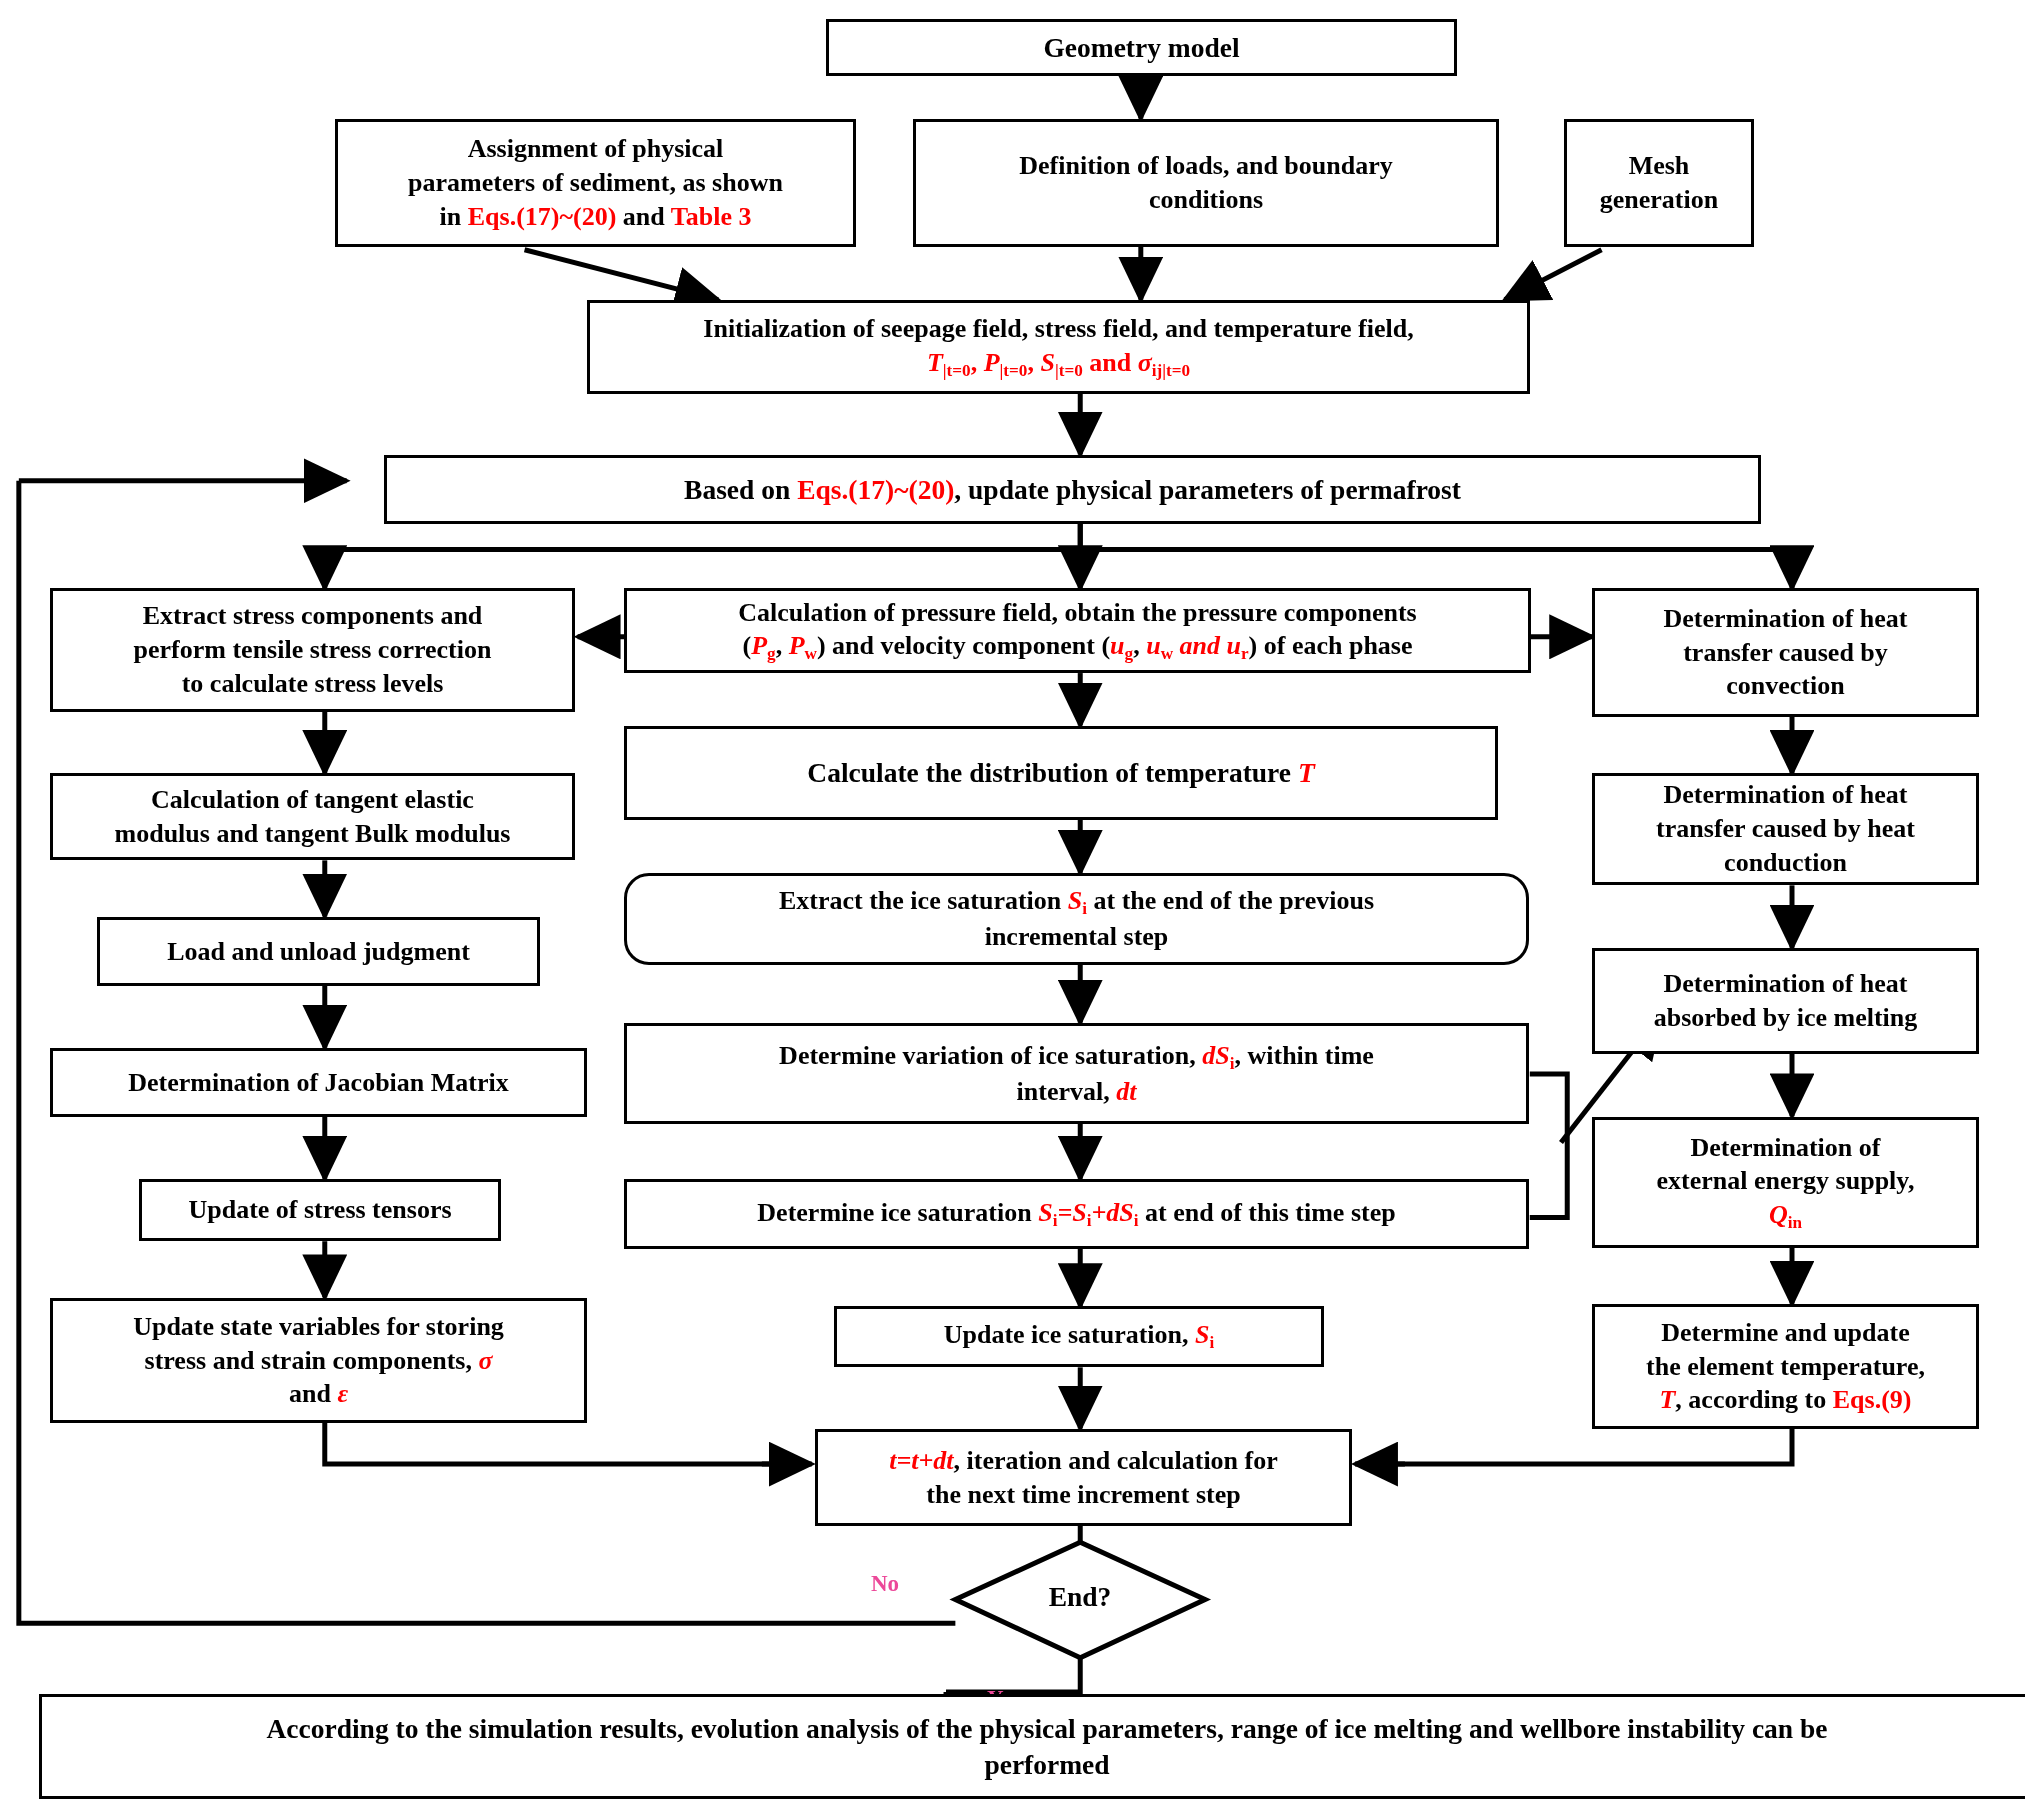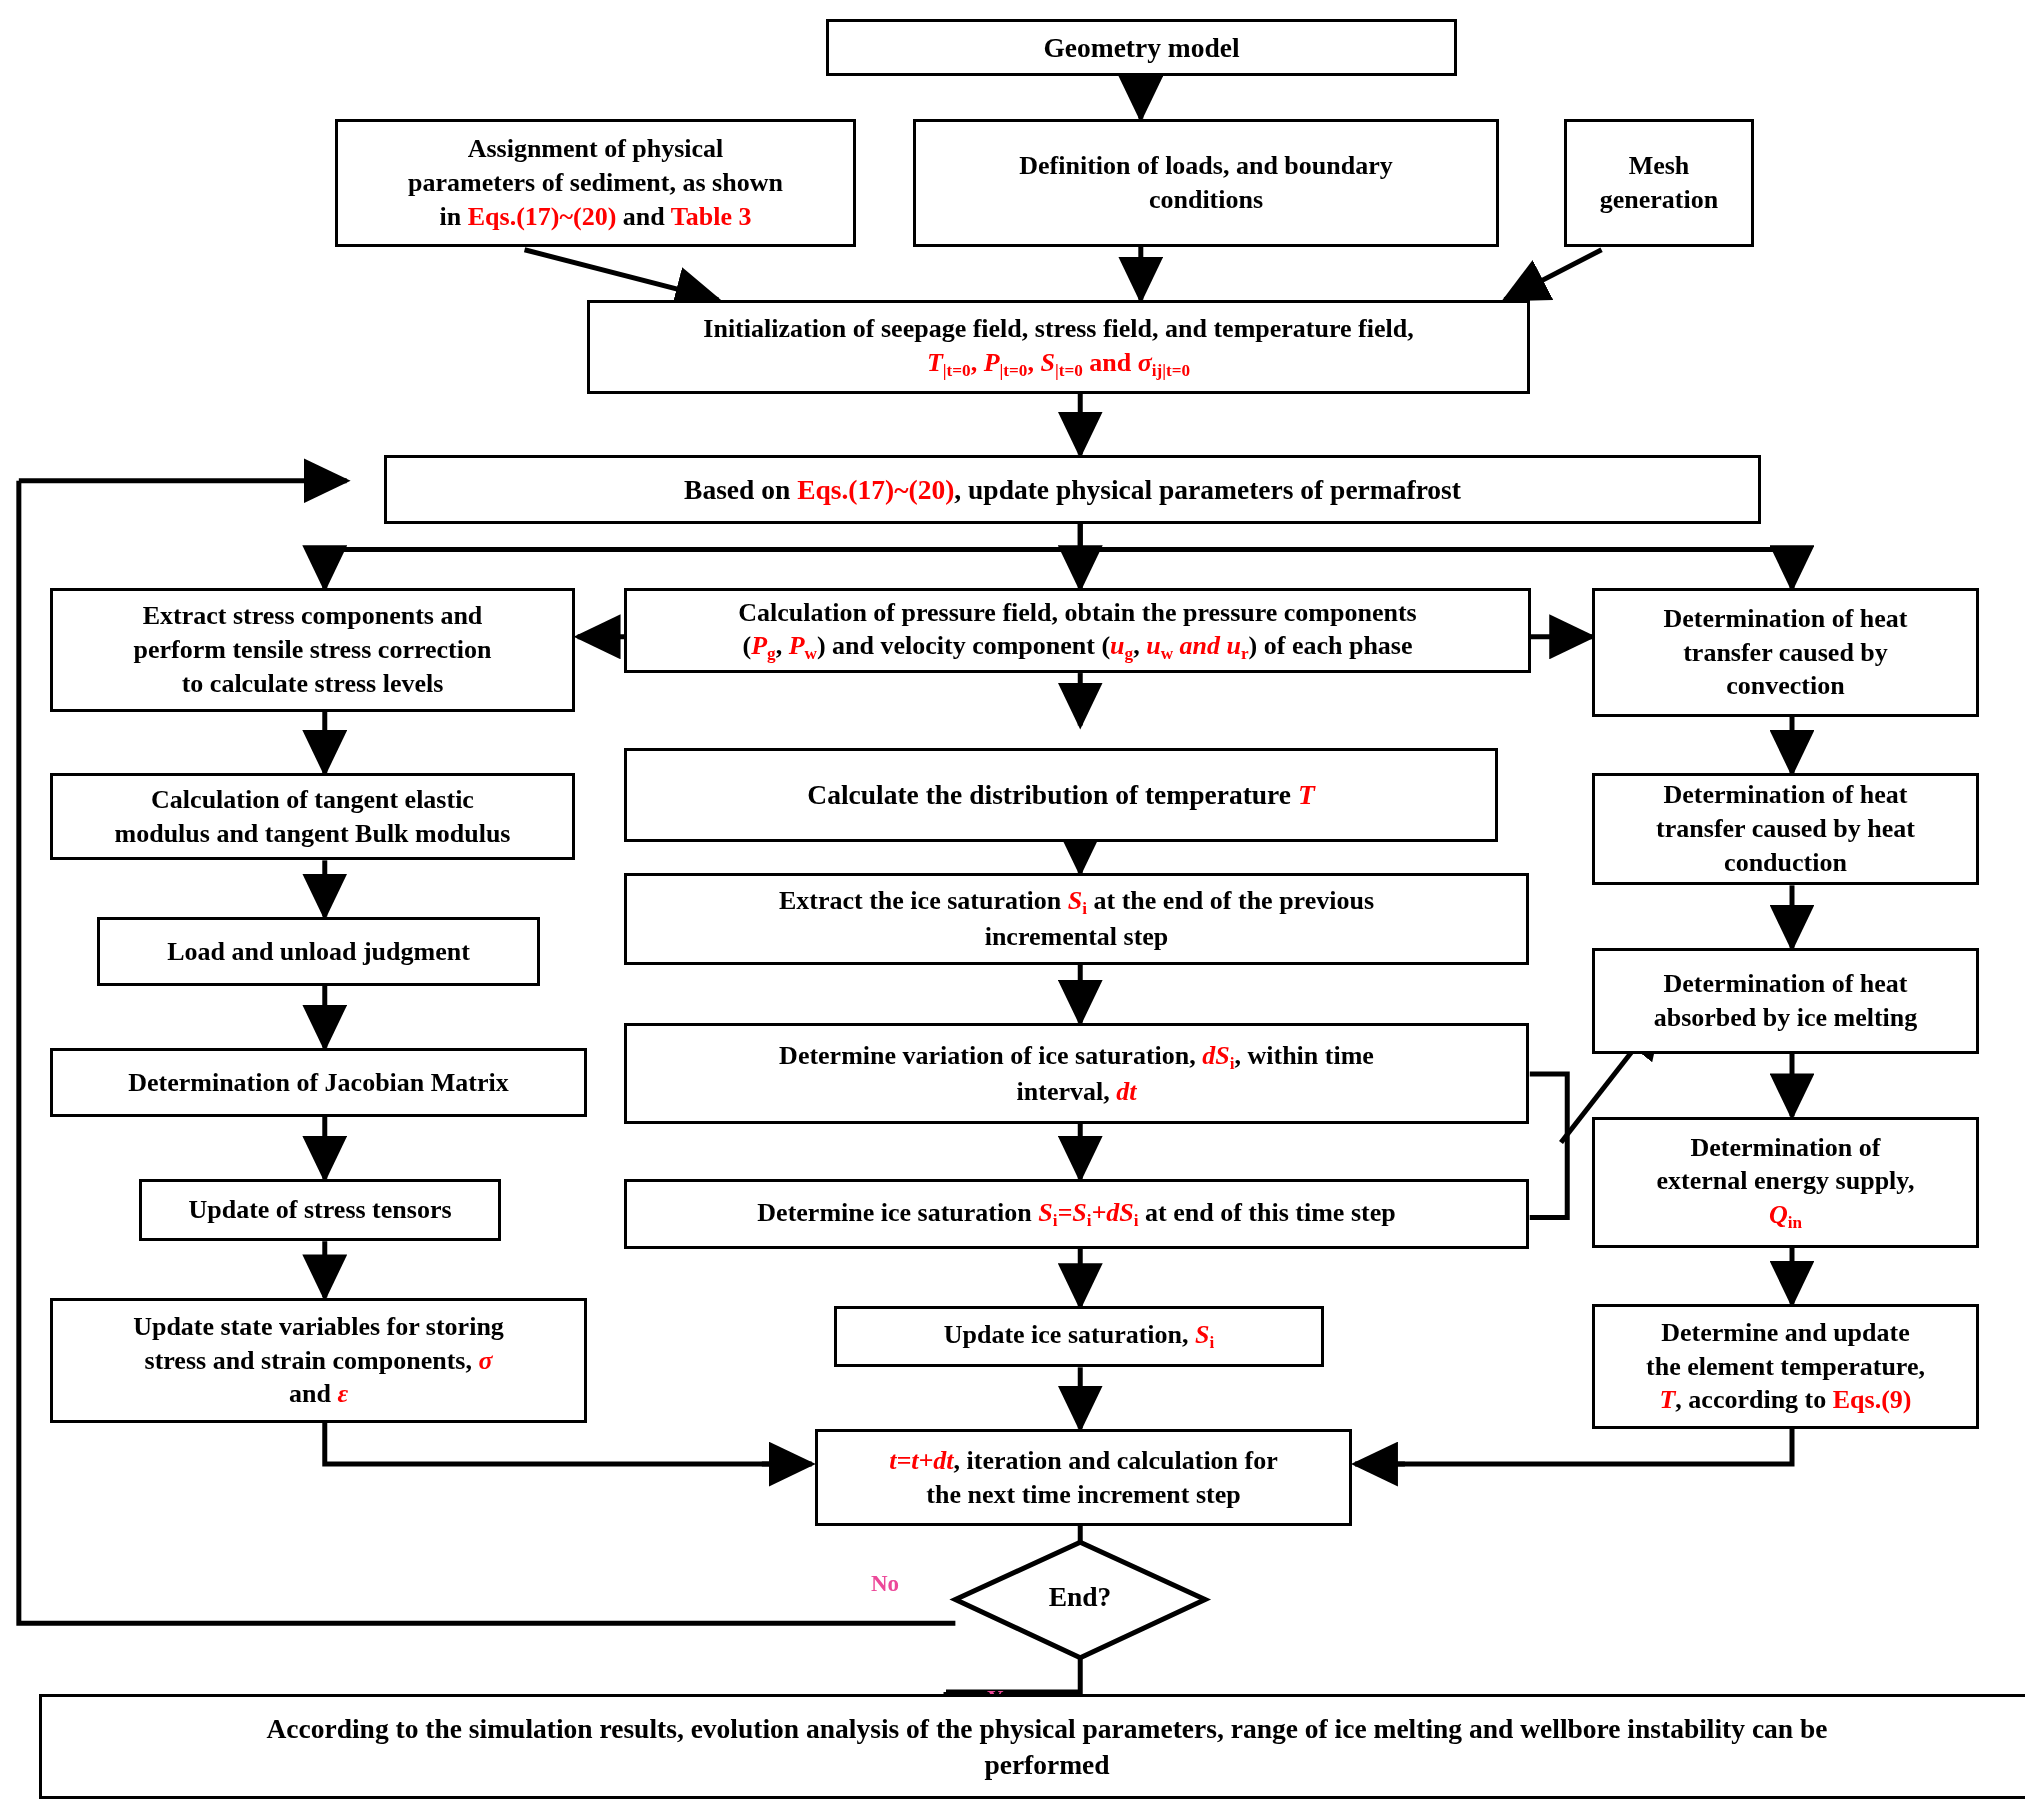--- a/index.html
+++ b/index.html
@@ -246,27 +246,27 @@
     </span>
   </div>
 
   <div class="node f42" style="left:624px; top:588px; width:907px; height:85px;">
     <span class="txt">
       <span>Calculation of pressure field, obtain the pressure  components</span><br>
       <span>(</span><span class="red it">P<sub>g</sub></span><span>, </span><span class="red it">P<sub>w</sub></span><span>) and velocity component (</span><span class="red it">u<sub>g</sub></span><span>, </span><span class="red it">u<sub>w</sub> and u<sub>r</sub></span><span>) of each phase</span>
     </span>
   </div>
 
-  <div class="node f44" style="left:624px; top:748px; width:874px; height:94px;">
+  <div class="node f44" style="left:624px; top:726px; width:874px; height:94px;">
     <span class="txt">
       <span>Calculate the distribution  of temperature </span><span class="red it">T</span>
     </span>
   </div>
 
-  <div class="node f42" style="left:624px; top:873px; width:905px; height:92px;">
+  <div class="node f42" style="left:624px; top:873px; width:905px; height:92px;border-radius:25px;">
     <span class="txt">
       <span>Extract the ice saturation </span><span class="red it">S<sub>i</sub></span><span> at the end of the previous</span><br>
       <span>incremental step</span>
     </span>
   </div>
 
   <div class="node f42" style="left:624px; top:1023px; width:905px; height:101px;">
     <span class="txt">
       <span>Determine variation of ice saturation, </span><span class="red it">dS<sub>i</sub></span><span>, within  time</span><br>
       <span>interval, </span><span class="red it">dt</span>

